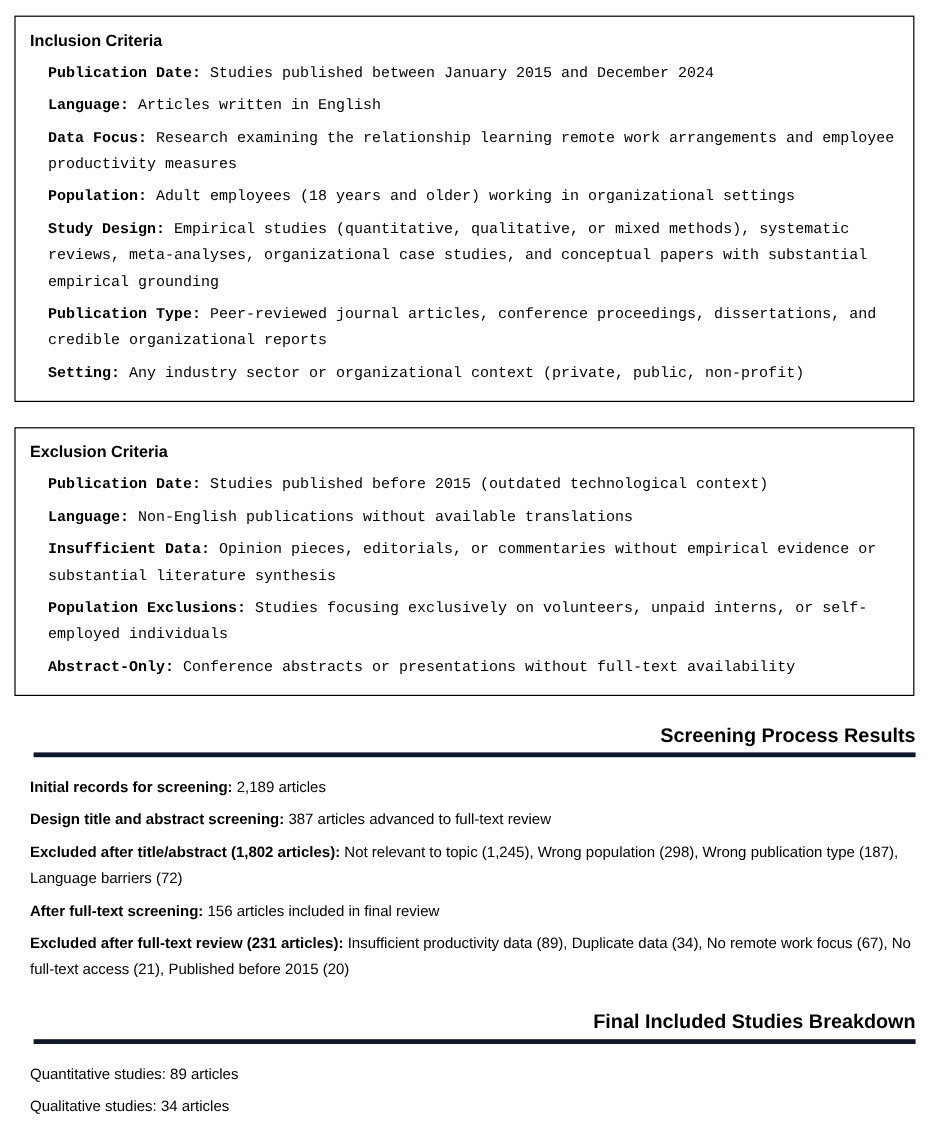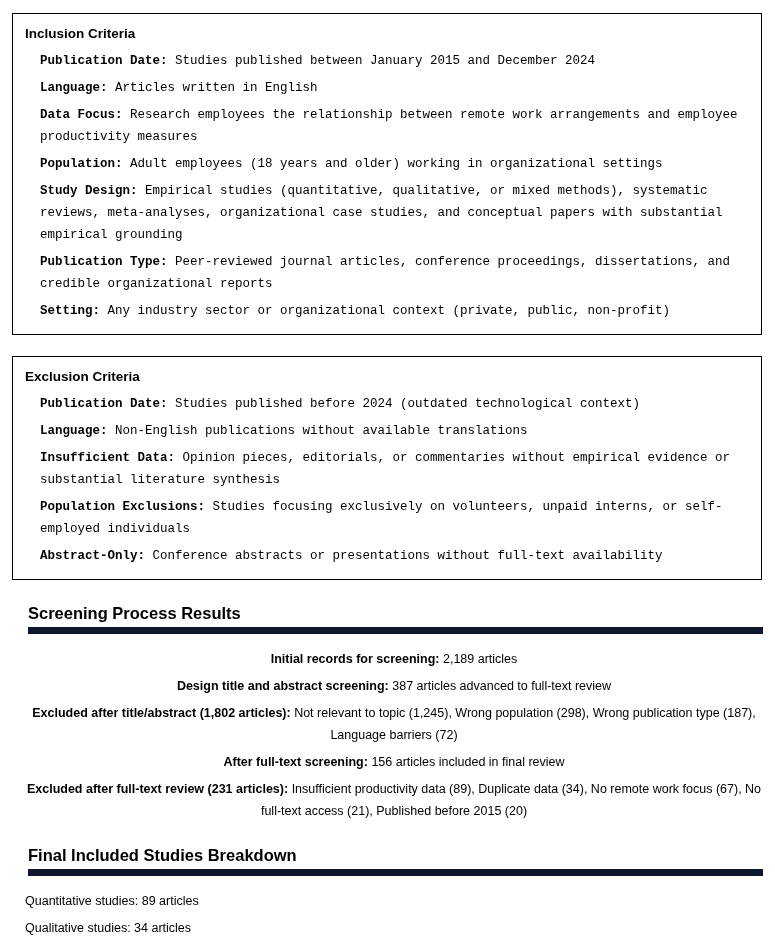--- a/index.html
+++ b/index.html
@@ -41,69 +41,69 @@
   }
   .section {
     margin: 0 12px;
   }
   .section-title {
     font-size: 16.5px;
     font-weight: 700;
     line-height: 20px;
     margin: 23px 0 0 16px;
     padding-bottom: 4px;
-    border-bottom: 7px solid #0f172a;
+    border-bottom: 4px solid #0f172a;
+    text-align: right;
   }
   .section-items {
     margin: 14px 0 0 13px;
   }
   .result-item {
     line-height: 22px;
     margin-bottom: 5px;
-    text-align: center;
   }
   .breakdown-item {
     line-height: 22px;
     margin-bottom: 5px;
   }
 </style>
 </head>
 <body>
 
 <div class="page">
 
   <div class="criteria-box">
     <div class="box-title">Inclusion Criteria</div>
     <div class="criteria-item">
       <span class="item-label">Publication Date:</span><span> Studies published between January 2015 and December 2024</span>
     </div>
     <div class="criteria-item">
       <span class="item-label">Language:</span><span> Articles written in English</span>
     </div>
     <div class="criteria-item">
-      <span class="item-label">Data Focus:</span><span> Research employees the relationship between remote work arrangements and employee productivity measures</span>
+      <span class="item-label">Data Focus:</span><span> Research examining the relationship learning remote work arrangements and employee productivity measures</span>
     </div>
     <div class="criteria-item">
       <span class="item-label">Population:</span><span> Adult employees (18 years and older) working in organizational settings</span>
     </div>
     <div class="criteria-item">
       <span class="item-label">Study Design:</span><span> Empirical studies (quantitative, qualitative, or mixed methods), systematic reviews, meta-analyses, organizational case studies, and conceptual papers with substantial empirical grounding</span>
     </div>
     <div class="criteria-item">
       <span class="item-label">Publication Type:</span><span> Peer-reviewed journal articles, conference proceedings, dissertations, and credible organizational reports</span>
     </div>
     <div class="criteria-item">
       <span class="item-label">Setting:</span><span> Any industry sector or organizational context (private, public, non-profit)</span>
     </div>
   </div>
 
   <div class="criteria-box second">
     <div class="box-title">Exclusion Criteria</div>
     <div class="criteria-item">
-      <span class="item-label">Publication Date:</span><span> Studies published before 2024 (outdated technological context)</span>
+      <span class="item-label">Publication Date:</span><span> Studies published before 2015 (outdated technological context)</span>
     </div>
     <div class="criteria-item">
       <span class="item-label">Language:</span><span> Non-English publications without available translations</span>
     </div>
     <div class="criteria-item">
       <span class="item-label">Insufficient Data:</span><span> Opinion pieces, editorials, or commentaries without empirical evidence or substantial literature synthesis</span>
     </div>
     <div class="criteria-item">
       <span class="item-label">Population Exclusions:</span><span> Studies focusing exclusively on volunteers, unpaid interns, or self-employed individuals</span>
     </div>

